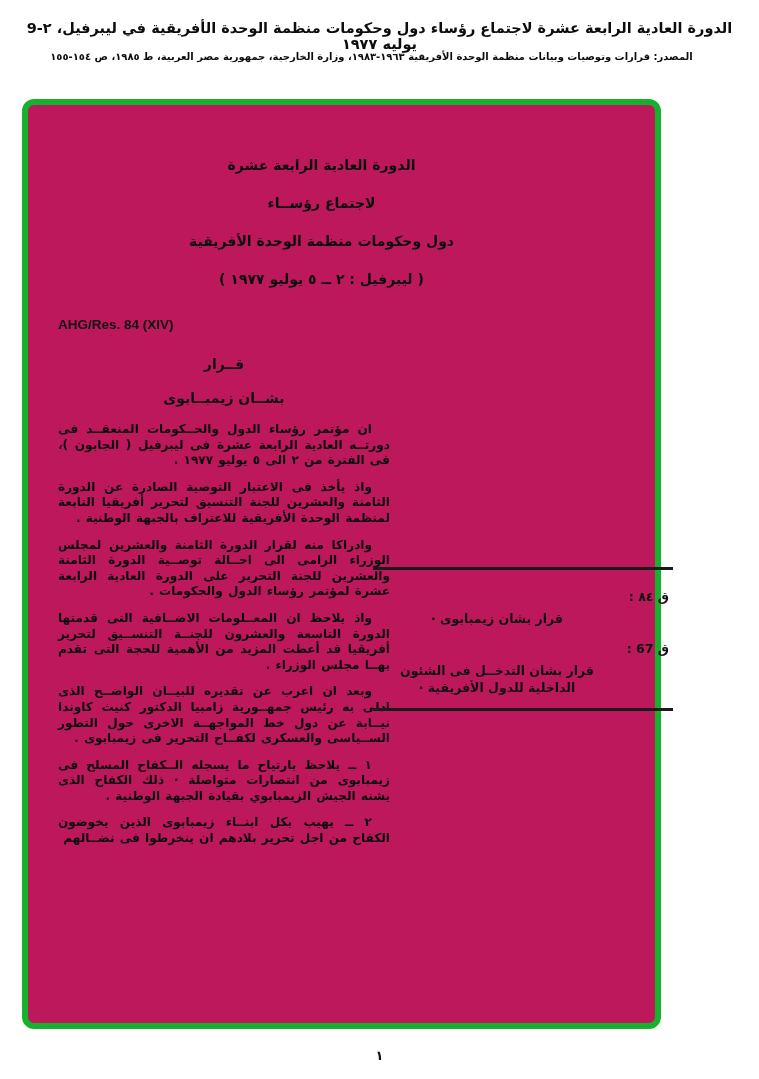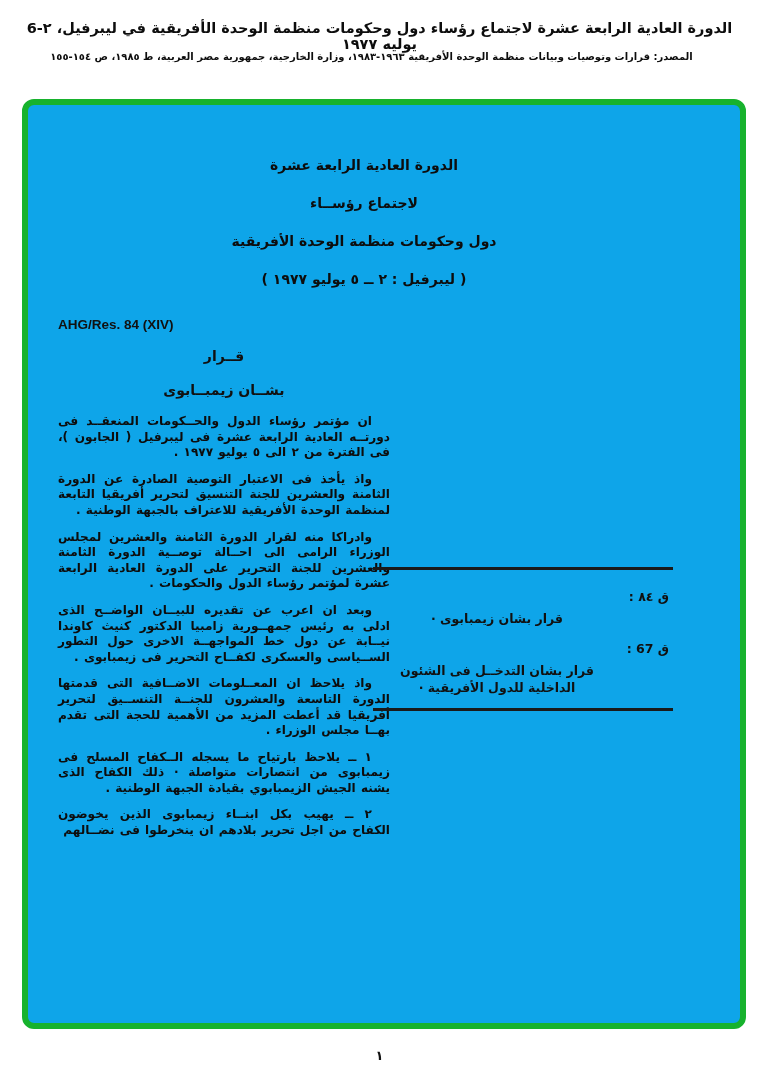--- a/index.html
+++ b/index.html
@@ -10,35 +10,35 @@
   .hdr1{
     position:absolute;top:20px;left:8px;right:8px;
     direction:rtl;text-align:center;font-weight:bold;font-size:14.5px;
     letter-spacing:.2px;color:#0d0d0d;
   }
   .hdr2{
     position:absolute;top:51px;left:24px;right:40px;
     direction:rtl;text-align:center;font-weight:bold;font-size:10px;color:#0d0d0d;
   }
   .green-box{
-    position:absolute;left:22px;top:99px;width:724px;height:930px;
-    border:6px solid #17b22d;border-radius:12px;background:#0ea5e9;box-sizing:border-box;
+    position:absolute;left:22px;top:99px;width:639px;height:930px;
+    border:6px solid #17b22d;border-radius:12px;background:#be185d;box-sizing:border-box;
   }
   .doc-title{
     position:absolute;top:52px;left:0;right:40px;text-align:center;direction:rtl;
   }
   .doc-title div{font-weight:bold;font-size:14px;margin-bottom:22px;color:#0d0d0d;}
   .res-code{
     position:absolute;left:30px;top:212px;
     font-family:Liberation Sans, sans-serif;font-weight:bold;font-size:13.5px;direction:ltr;
   }
   .main-col{
     position:absolute;left:30px;top:243px;width:332px;direction:rtl;
   }
-  .heading{text-align:center;font-weight:bold;font-size:14px;margin:0 0 18px 0;}
+  .heading{text-align:center;font-weight:bold;font-size:14px;margin:8px 0 18px 0;}
   .subheading{text-align:center;font-weight:bold;font-size:14px;margin:0 0 16px 0;}
   .para{
     font-size:12.1px;font-weight:bold;line-height:15.6px;text-align:justify;
     text-indent:18px;margin:0 0 11px 0;color:#0d0d0d;word-spacing:1px;
   }
   .margin-notes{
     position:absolute;left:345px;top:462px;width:300px;box-sizing:border-box;
     border-top:3px solid #1a1a1a;border-bottom:3px solid #1a1a1a;
     padding:18px 4px 12px 4px;direction:rtl;
   }
@@ -46,42 +46,42 @@
   .note-ref{flex:0 0 52px;white-space:nowrap;}
   .note-text{flex:1;text-align:center;margin-top:22px;}
   .page-num{
     position:absolute;top:1048px;left:0;right:0;text-align:center;
     font-weight:bold;font-size:13px;direction:rtl;
   }
 </style>
 </head>
 <body>
 
-<div class="hdr1">الدورة العادية الرابعة عشرة لاجتماع رؤساء دول وحكومات منظمة الوحدة الأفريقية في ليبرفيل، ٢-6 يوليه ١٩٧٧</div>
+<div class="hdr1">الدورة العادية الرابعة عشرة لاجتماع رؤساء دول وحكومات منظمة الوحدة الأفريقية في ليبرفيل، ٢-9 يوليه ١٩٧٧</div>
 <div class="hdr2">المصدر: قرارات وتوصيات وبيانات منظمة الوحدة الأفريقية ١٩٦٣-١٩٨٣، وزارة الخارجية، جمهورية مصر العربية، ط ١٩٨٥، ص ١٥٤-١٥٥</div>
 
 <div class="green-box">
 
   <div class="doc-title">
     <div>الدورة العادية الرابعة عشرة</div>
     <div>لاجتماع رؤســاء</div>
     <div>دول وحكومات منظمة الوحدة الأفريقية</div>
     <div>( ليبرفيل : ٢ ــ ٥ يوليو ١٩٧٧ )</div>
   </div>
 
   <div class="res-code">AHG/Res. 84 (XIV)</div>
 
   <div class="main-col">
     <div class="heading">قــرار</div>
     <div class="subheading">بشــان زيمبــابوى</div>
     <p class="para">ان مؤتمر رؤساء الدول والحــكومات المنعقــد فى دورتــه العادية الرابعة عشرة فى ليبرفيل ( الجابون )، فى الفترة من ٢ الى ٥ يوليو ١٩٧٧ .</p>
     <p class="para">واذ يأخذ فى الاعتبار التوصية الصادرة عن الدورة الثامنة والعشرين للجنة التنسيق لتحرير أفريقيا التابعة لمنظمة الوحدة الأفريقية للاعتراف بالجبهة الوطنية .</p>
     <p class="para">وادراكا منه لقرار الدورة الثامنة والعشرين لمجلس الوزراء الرامى الى احــالة توصــية الدورة الثامنة والعشرين للجنة التحرير على الدورة العادية الرابعة عشرة لمؤتمر رؤساء الدول والحكومات .</p>
+    <p class="para">واذ يلاحظ ان المعــلومات الاضــافية التى قدمتها الدورة التاسعة والعشرون للجنــة التنســيق لتحرير أفريقيا قد أعطت المزيد من الأهمية للحجة التى تقدم بهــا مجلس الوزراء .</p>
     <p class="para">وبعد ان اعرب عن تقديره للبيــان الواضــح الذى ادلى به رئيس جمهــورية زامبيا الدكتور كنيث كاوندا نيــابة عن دول خط المواجهــة الاخرى حول التطور الســياسى والعسكرى لكفــاح التحرير فى زيمبابوى .</p>
-    <p class="para">واذ يلاحظ ان المعــلومات الاضــافية التى قدمتها الدورة التاسعة والعشرون للجنــة التنســيق لتحرير أفريقيا قد أعطت المزيد من الأهمية للحجة التى تقدم بهــا مجلس الوزراء .</p>
     <p class="para">١ ــ يلاحظ بارتياح ما يسجله الــكفاح المسلح فى زيمبابوى من انتصارات متواصلة · ذلك الكفاح الذى يشنه الجيش الزيمبابوي بقيادة الجبهة الوطنية .</p>
     <p class="para">٢ ــ يهيب بكل ابنــاء زيمبابوى الذين يخوضون الكفاح من اجل تحرير بلادهم ان ينخرطوا فى نضــالهم</p>
   </div>
 
   <div class="margin-notes">
     <div class="note">
       <span class="note-ref">ق ٨٤ :</span>
       <span class="note-text">قرار بشان زيمبابوى ·</span>
     </div>
     <div class="note" style="margin-bottom:0">

